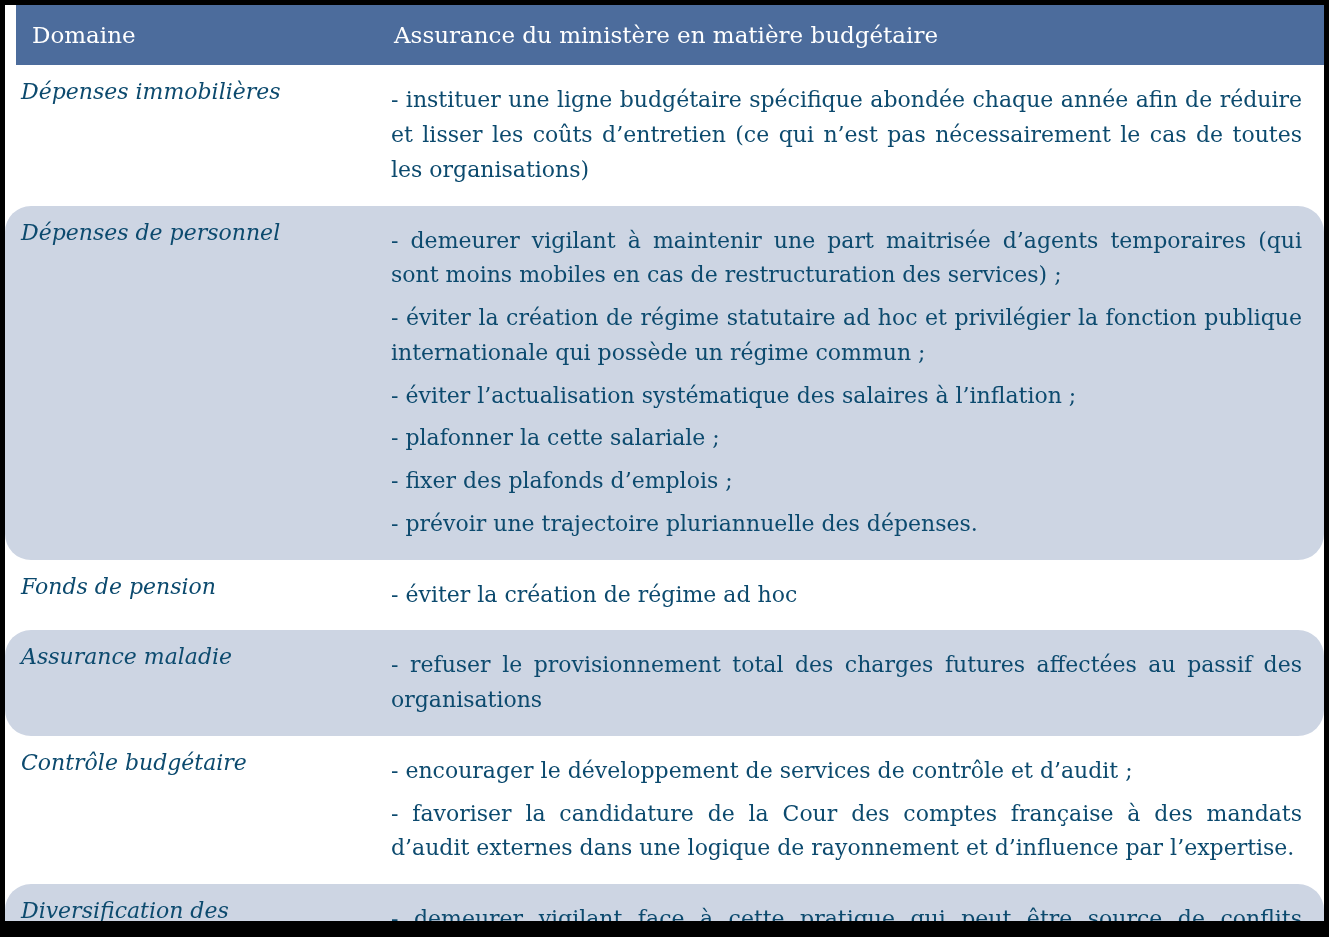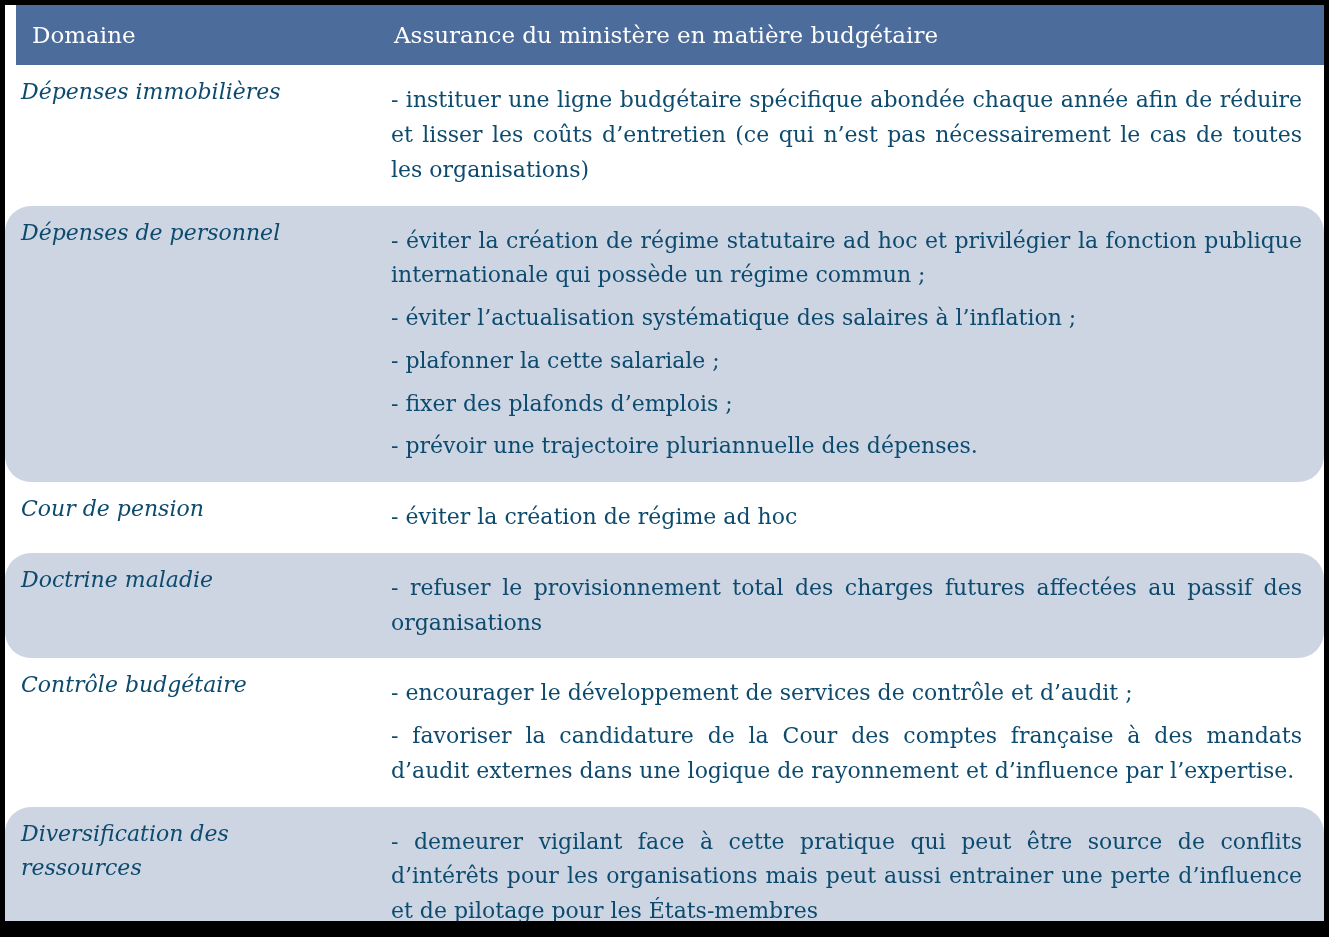--- a/index.html
+++ b/index.html
@@ -93,37 +93,38 @@
       <div class="row plain">
         <div class="cell col1 domaine">Dépenses immobilières</div>
         <div class="cell col2 doctrine">
           <p>- instituer une ligne budgétaire spécifique abondée chaque année afin de réduire et lisser les coûts d’entretien (ce qui n’est pas nécessairement le cas de toutes les organisations)</p>
         </div>
       </div>
 
       <div class="row shaded">
         <div class="cell col1 domaine">Dépenses de personnel</div>
         <div class="cell col2 doctrine">
+          <p>- demeurer vigilant à maintenir une part maitrisée d’agents temporaires (qui sont moins mobiles en cas de restructuration des services) ;</p>
           <p>- éviter la création de régime statutaire ad hoc et privilégier la fonction publique internationale qui possède un régime commun ;</p>
           <p>- éviter l’actualisation systématique des salaires à l’inflation ;</p>
           <p>- plafonner la cette salariale ;</p>
           <p>- fixer des plafonds d’emplois ;</p>
           <p>- prévoir une trajectoire pluriannuelle des dépenses.</p>
         </div>
       </div>
 
       <div class="row plain">
-        <div class="cell col1 domaine">Cour de pension</div>
+        <div class="cell col1 domaine">Fonds de pension</div>
         <div class="cell col2 doctrine">
           <p>- éviter la création de régime ad hoc</p>
         </div>
       </div>
 
       <div class="row shaded">
-        <div class="cell col1 domaine">Doctrine maladie</div>
+        <div class="cell col1 domaine">Assurance maladie</div>
         <div class="cell col2 doctrine">
           <p>- refuser le provisionnement total des charges futures affectées au passif des organisations</p>
         </div>
       </div>
 
       <div class="row plain">
         <div class="cell col1 domaine">Contrôle budgétaire</div>
         <div class="cell col2 doctrine">
           <p>- encourager le développement de services de contrôle et d’audit ;</p>
           <p>- favoriser la candidature de la Cour des comptes française à des mandats d’audit externes dans une logique de rayonnement et d’influence par l’expertise.</p>

